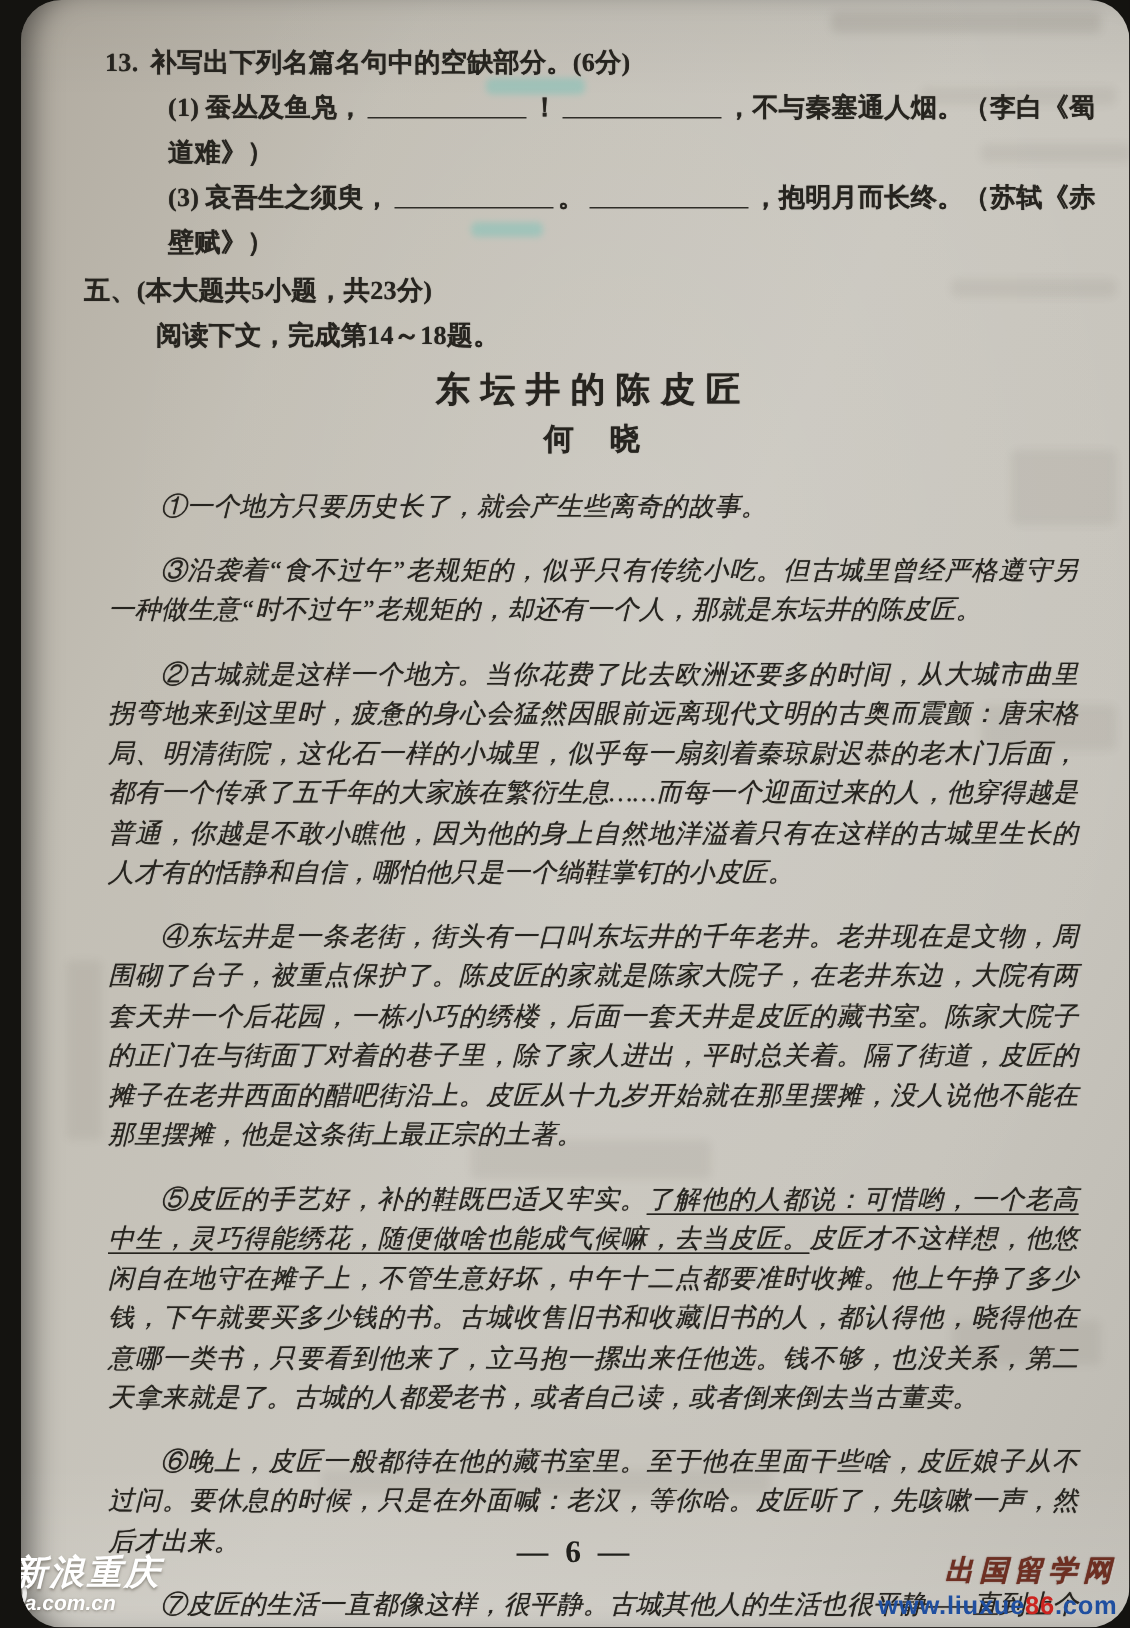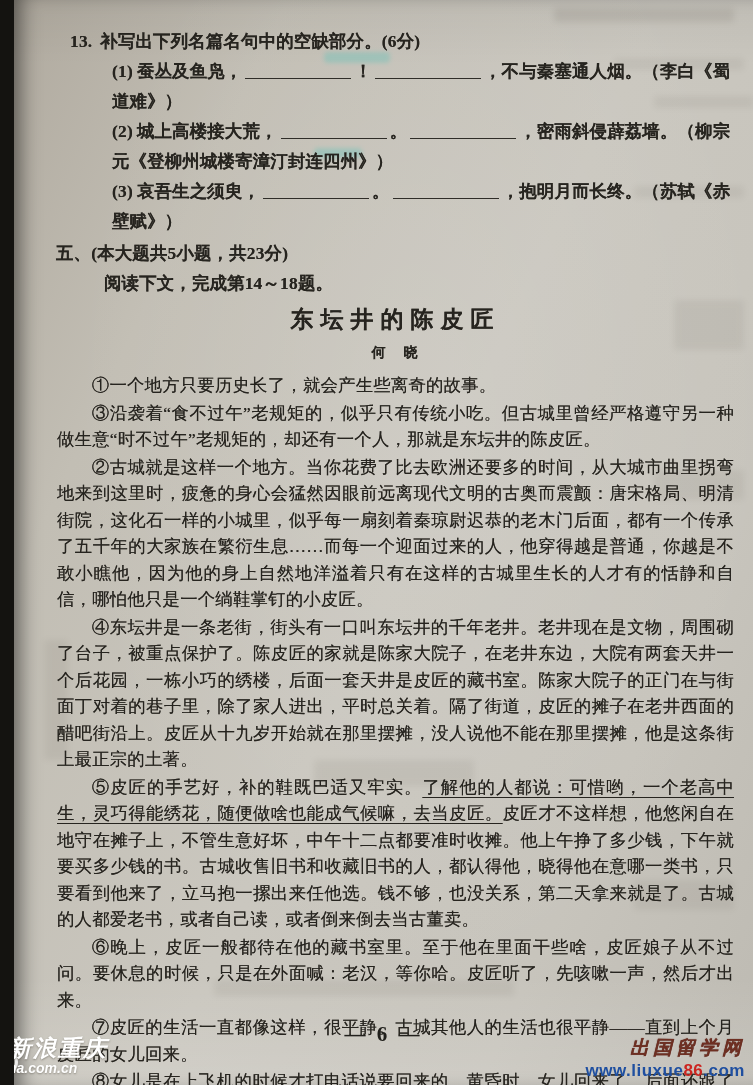--- a/index.html
+++ b/index.html
@@ -10,20 +10,21 @@
   }
   .photo{position:relative;width:753px;height:1085px;}
   .paper{
     position:absolute;left:14px;top:0;right:0;bottom:0;
     background:
       radial-gradient(ellipse at 55% 38%, rgba(255,255,255,.10), rgba(255,255,255,0) 62%),
       linear-gradient(to bottom, rgba(0,0,0,.05), rgba(0,0,0,0) 6%, rgba(0,0,0,0) 90%, rgba(255,255,255,.14)),
       linear-gradient(115deg,#b0aa9f 0%,#c2beb4 22%,#cac7bf 52%,#c7c4bc 78%,#bdbab2 100%);
     box-shadow: inset 16px 0 20px -10px rgba(0,0,0,.5);
     overflow:hidden;
+    border-radius:27px;
   }
   .content{
     position:relative;
     padding:26px 18px 0 42px;
     color:#26241f;
     font-size:17.4px;
     letter-spacing:.2px;
     text-shadow:0 0 .6px rgba(45,42,36,.75);
   }
   
@@ -39,25 +40,25 @@
   }
   
   .sec5-head{font-weight:bold;line-height:30px;margin-top:2px;}
   .sec5-instr{font-weight:bold;line-height:30px;margin-left:48px;}
   
   .story-title{
     margin:4px 0 0 0;text-align:center;
     font-size:23px;font-weight:bold;letter-spacing:7px;line-height:36px;
   }
   .story-author{
-    text-align:center;font-size:14px;font-weight:bold;
+    text-align:center;font-size:20px;font-weight:bold;
     letter-spacing:2px;line-height:30px;margin-bottom:4px;
   }
   .story p{
-    margin:1px;line-height:26.5px;text-indent:2em;text-align:justify;
+    margin:16px;line-height:26.5px;text-indent:2em;text-align:justify;font-style:italic;
   }
   .u-seg{text-decoration:underline;text-decoration-thickness:1.2px;text-underline-offset:4px;}
   
   .page-num{
     position:absolute;left:0;right:0;top:1022px;
     text-align:center;font-size:21px;letter-spacing:3px;color:#21201c;
     font-weight:bold;
   }
   .wm-left{
     position:absolute;left:-6px;top:1036px;color:#fff;
@@ -109,23 +110,20 @@
     <div class="content">
 
       <div class="q13">
         <div class="q13-head">
           <span class="q-label">13.</span><span>补写出下列名篇名句中的空缺部分。(6分)</span>
         </div>
         <div class="q-item">
           <span class="q-num-sub">(1)</span><span>蚕丛及鱼凫，</span><span class="blank"></span><span>！</span><span class="blank"></span><span>，不与秦塞通人烟。（李白《蜀道难》）</span>
         </div>
         <div class="q-item">
-          <span class="q-num-sub">(2)</span><span>城上高楼接大荒，</span><span class="blank"></span><span>。</span><span class="blank"></span><span>，密雨斜侵薜荔墙。（柳宗元《登柳州城楼寄漳汀封连四州》）</span>
-        </div>
-        <div class="q-item">
           <span class="q-num-sub">(3)</span><span>哀吾生之须臾，</span><span class="blank"></span><span>。</span><span class="blank"></span><span>，抱明月而长终。（苏轼《赤壁赋》）</span>
         </div>
       </div>
 
       <div class="sec5-head">五、(本大题共5小题，共23分)</div>
       <div class="sec5-instr">阅读下文，完成第14～18题。</div>
 
       <div class="story">
         <h1 class="story-title">东坛井的陈皮匠</h1>
         <div class="story-author">何　晓</div>

